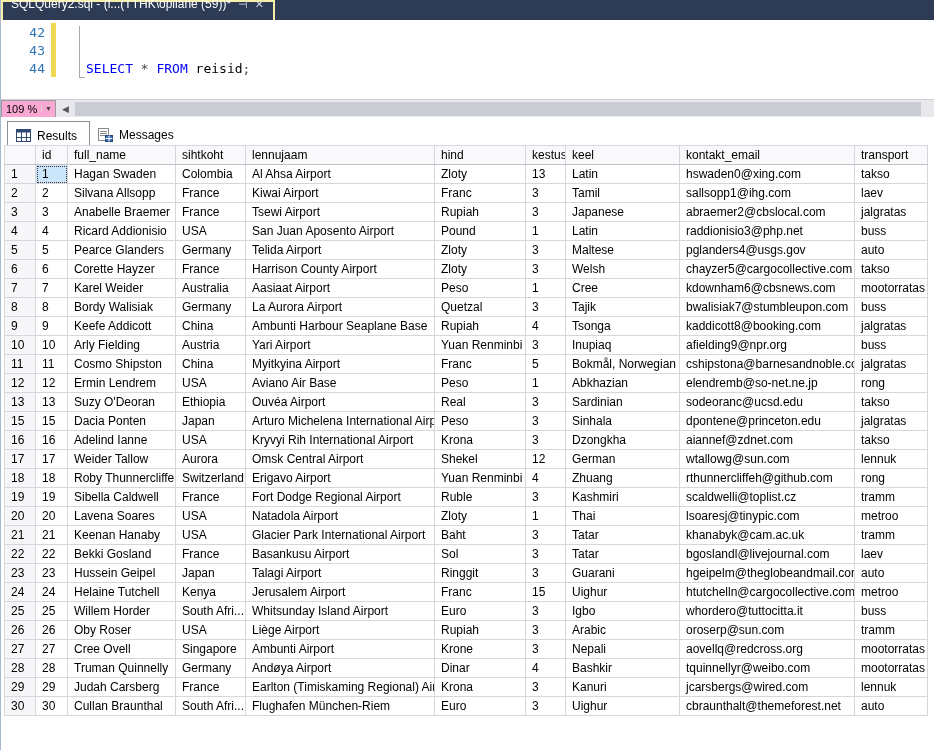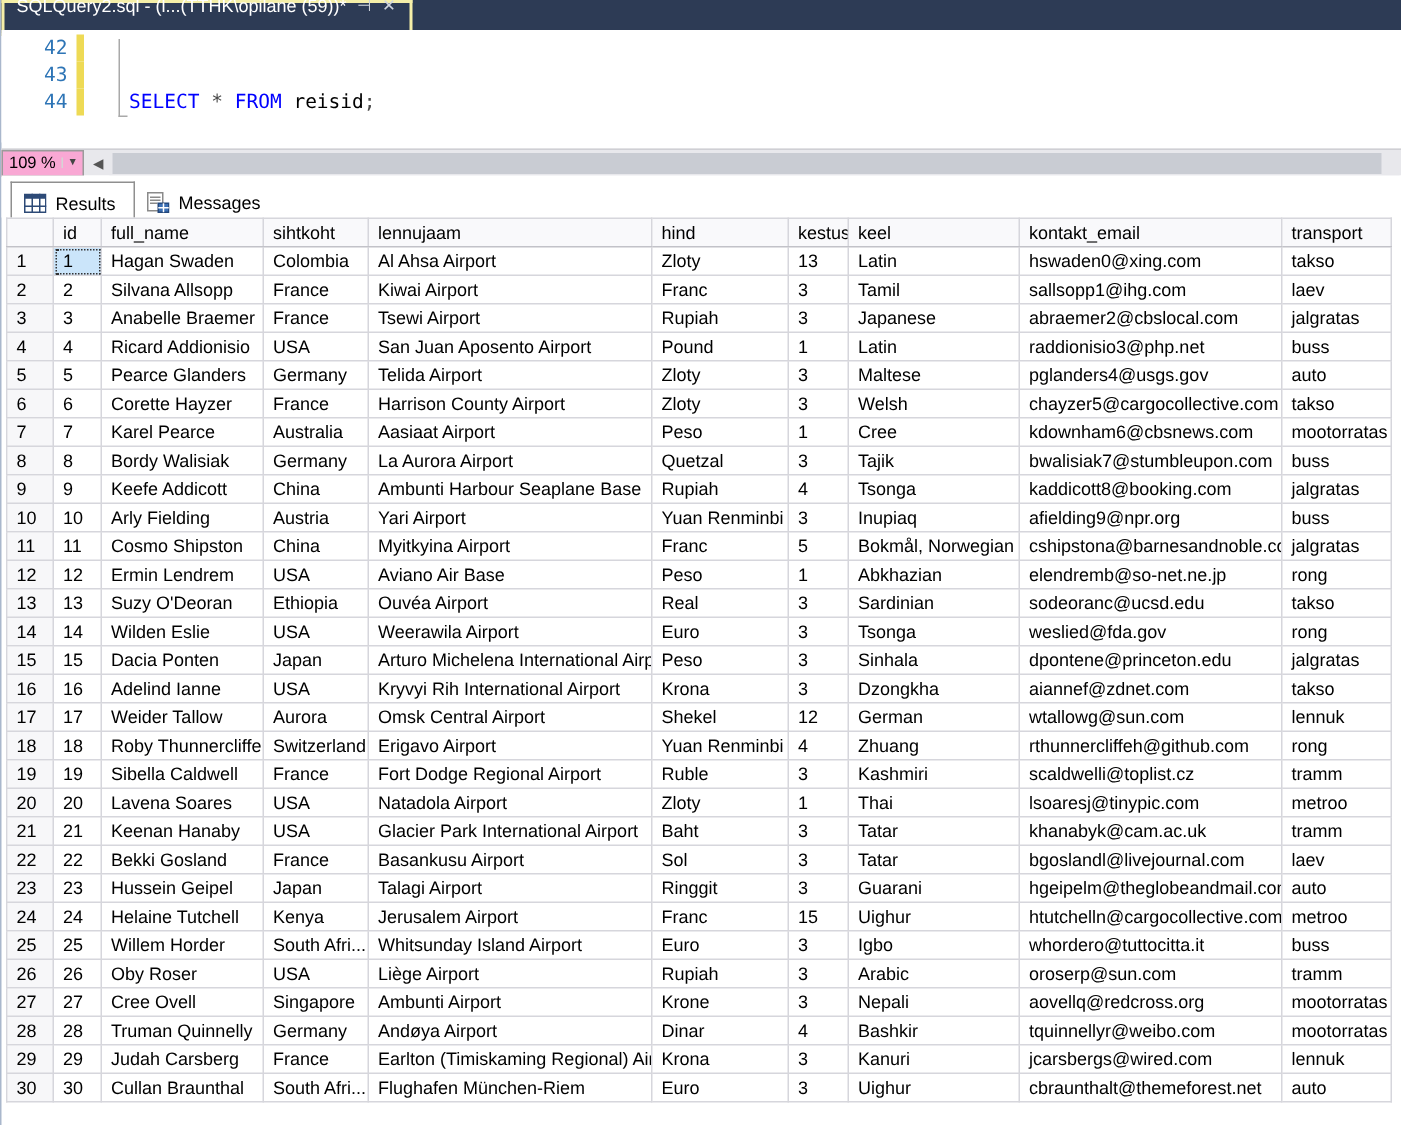--- a/index.html
+++ b/index.html
@@ -234,21 +234,21 @@
             <td>Harrison County Airport</td>
             <td>Zloty</td>
             <td>3</td>
             <td>Welsh</td>
             <td>chayzer5@cargocollective.com</td>
             <td>takso</td>
           </tr>
           <tr>
             <td class="rowhdr">7</td>
             <td>7</td>
-            <td>Karel Pearce</td>
+            <td>Karel Weider</td>
             <td>Australia</td>
             <td>Aasiaat Airport</td>
             <td>Peso</td>
             <td>1</td>
             <td>Cree</td>
             <td>kdownham6@cbsnews.com</td>
             <td>mootorratas</td>
           </tr>
           <tr>
             <td class="rowhdr">8</td>
@@ -316,32 +316,20 @@
             <td>Suzy O'Deoran</td>
             <td>Ethiopia</td>
             <td>Ouvéa Airport</td>
             <td>Real</td>
             <td>3</td>
             <td>Sardinian</td>
             <td>sodeoranc@ucsd.edu</td>
             <td>takso</td>
           </tr>
           <tr>
-            <td class="rowhdr">14</td>
-            <td>14</td>
-            <td>Wilden Eslie</td>
-            <td>USA</td>
-            <td>Weerawila Airport</td>
-            <td>Euro</td>
-            <td>3</td>
-            <td>Tsonga</td>
-            <td>weslied@fda.gov</td>
-            <td>rong</td>
-          </tr>
-          <tr>
             <td class="rowhdr">15</td>
             <td>15</td>
             <td>Dacia Ponten</td>
             <td>Japan</td>
             <td>Arturo Michelena International Airport</td>
             <td>Peso</td>
             <td>3</td>
             <td>Sinhala</td>
             <td>dpontene@princeton.edu</td>
             <td>jalgratas</td>

